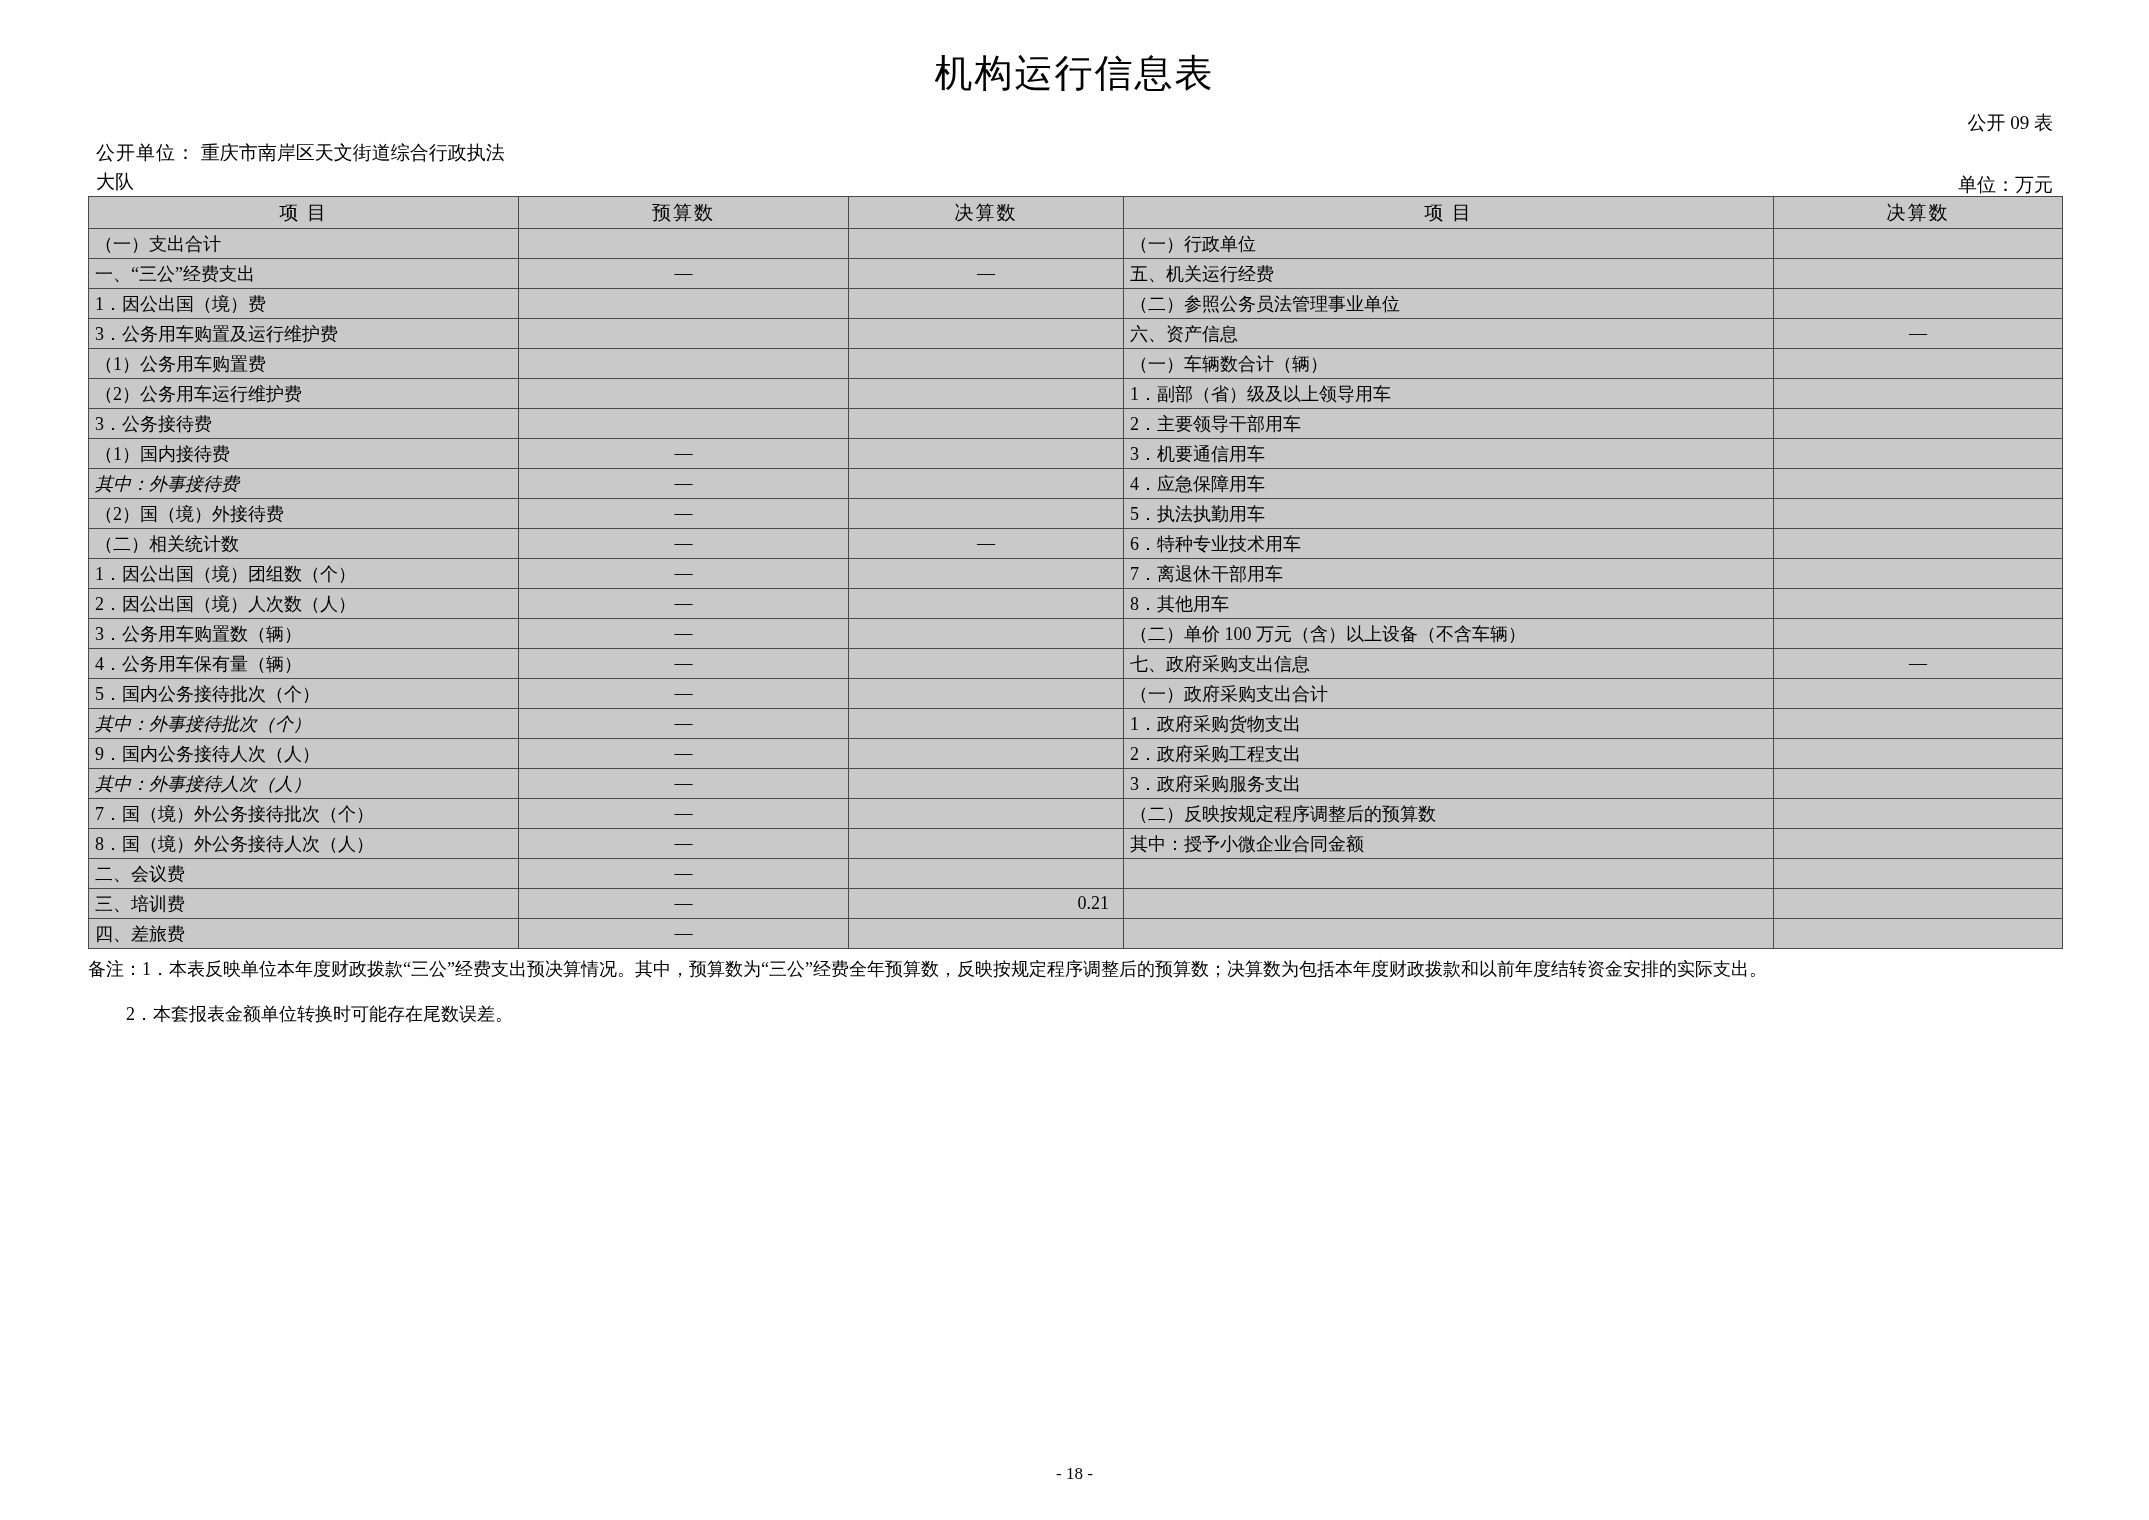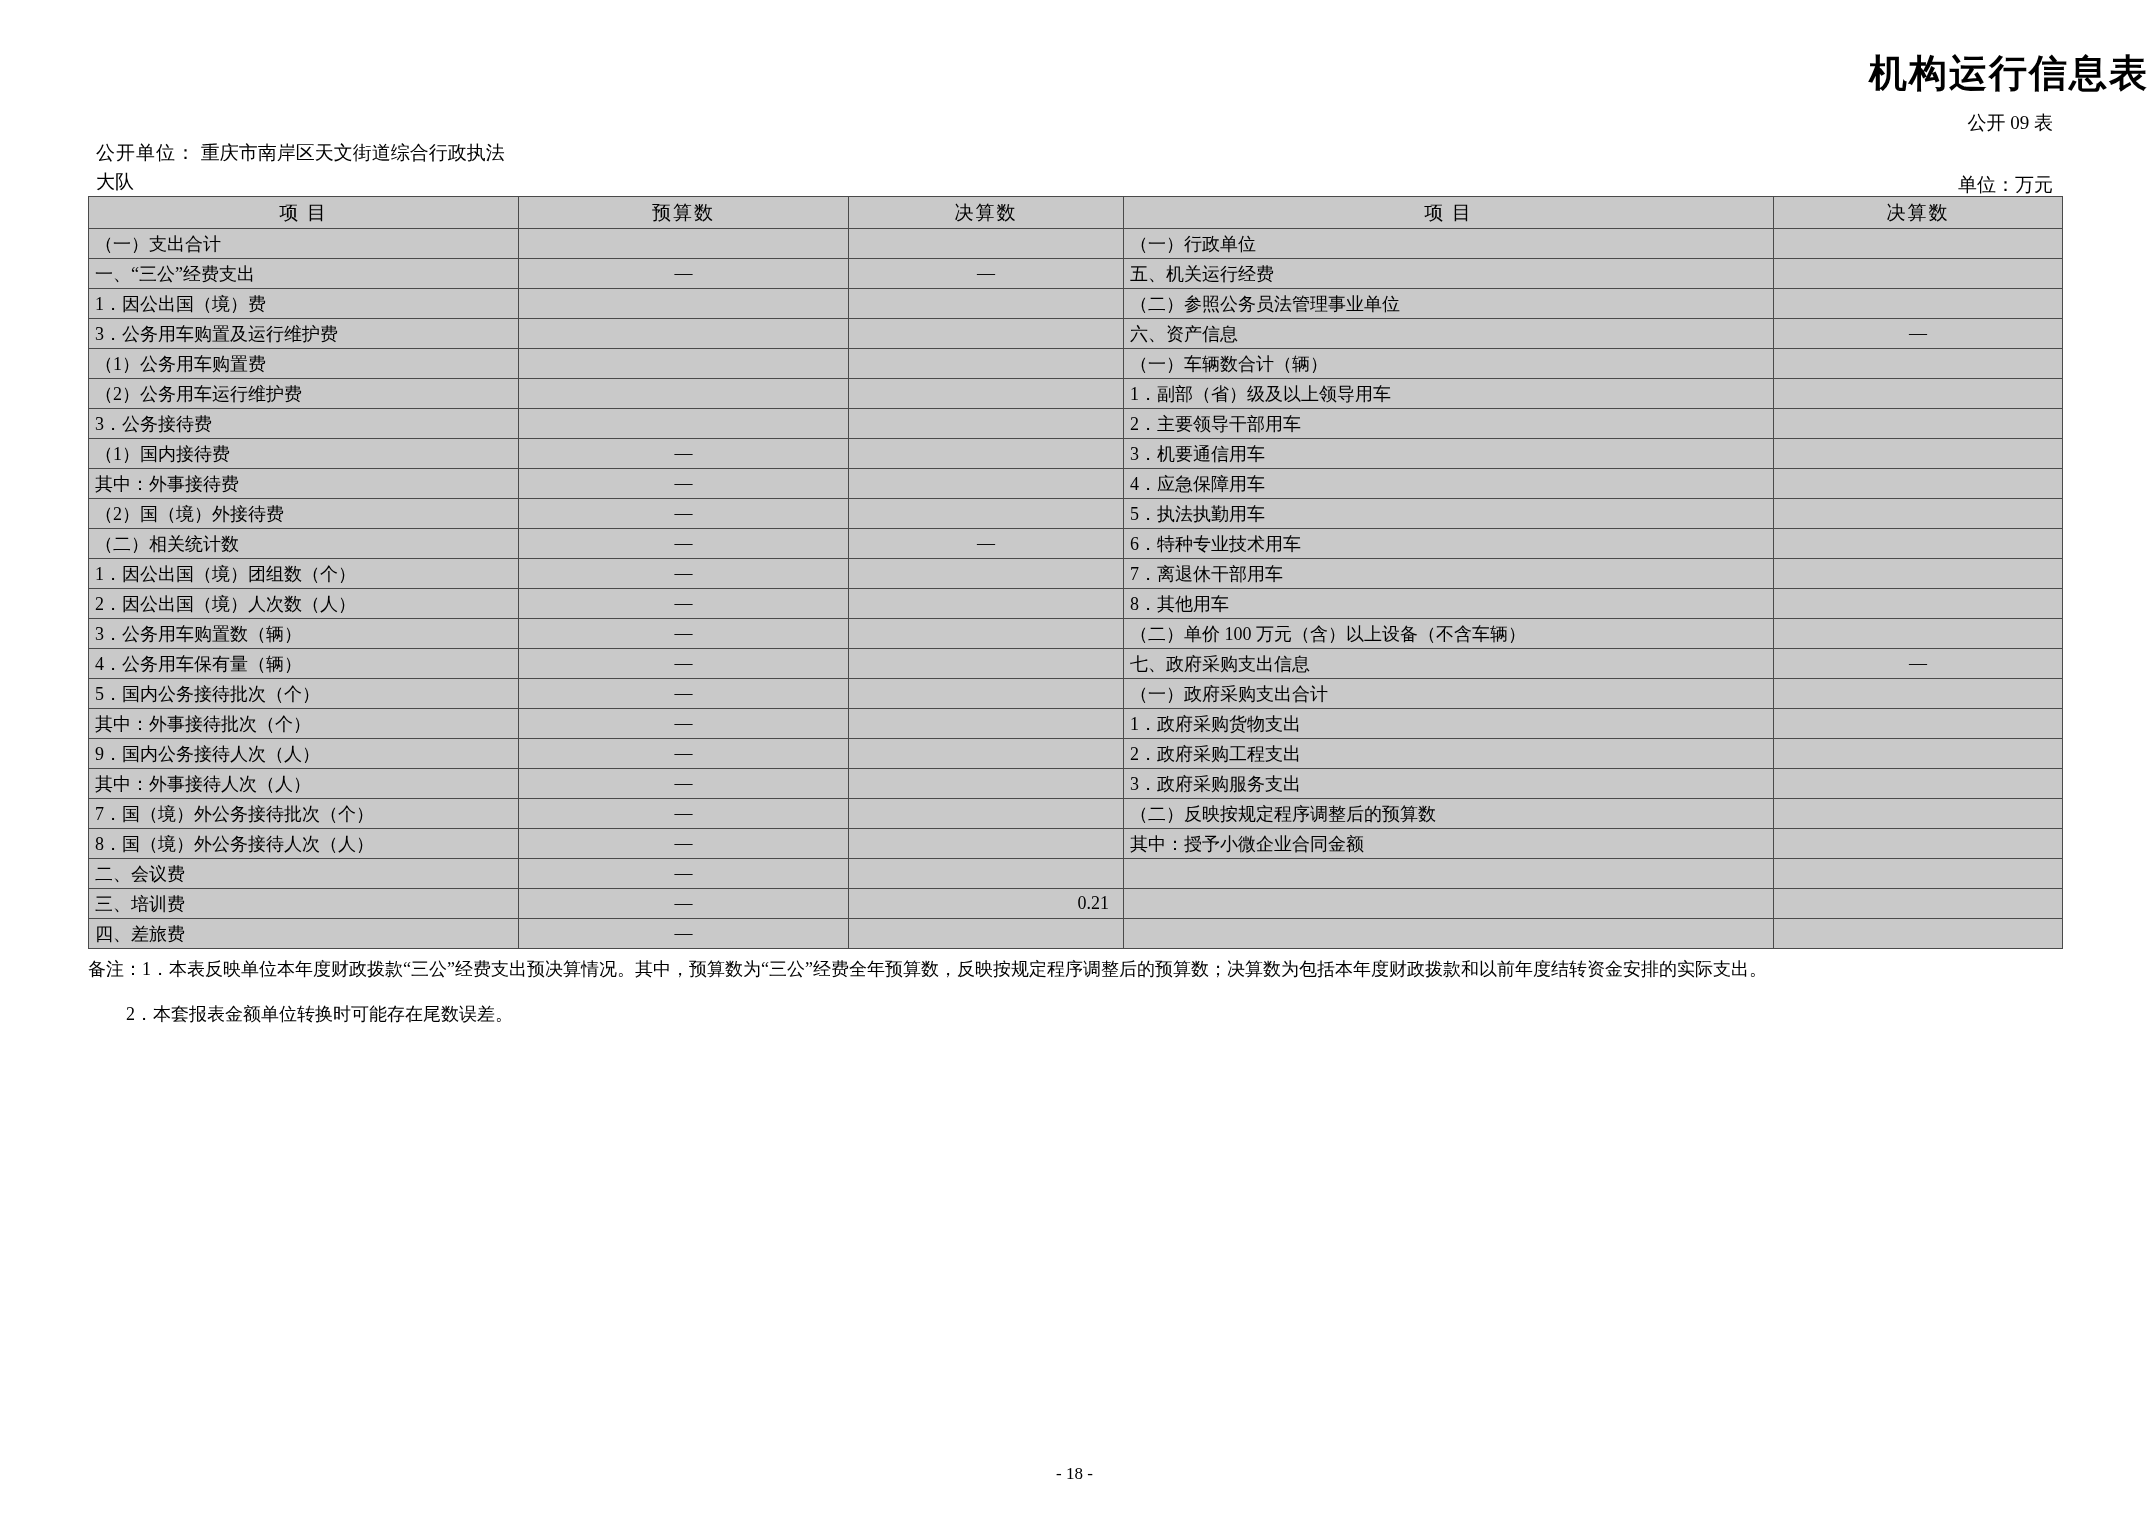--- a/index.html
+++ b/index.html
@@ -16,23 +16,23 @@
     overflow: hidden;
   }
   .page {
     position: relative;
     width: 2149px;
     height: 1520px;
     box-sizing: border-box;
     padding: 0;
   }
   .doc-title {
-    text-align: right;
+    text-align: center;
     font-size: 38px;
-    font-weight: bold;
+    font-weight: normal;
     letter-spacing: 2px;
     margin: 0;
     padding-top: 48px;
     font-family: "Liberation Serif", "DejaVu Serif", serif;
   }
   .form-code {
     position: absolute;
     right: 96px;
     top: 110px;
     font-size: 19px;
@@ -97,21 +97,21 @@
     padding-right: 14px;
   }
   .col1 { width: 430px; }
   .col2 { width: 330px; }
   .col3 { width: 275px; }
   .col4 { width: 650px; }
   .col5 { width: 289px; }
   .indent1 { padding-left: 22px; }
   .indent2 { padding-left: 38px; }
   .indent3 { padding-left: 56px; }
-  .indent4 { padding-left: 74px; }
+  .indent4 { padding-left: 74px; font-style: italic; }
   .notes {
     position: absolute;
     left: 88px;
     top: 955px;
     width: 1980px;
     font-size: 18px;
     line-height: 1.6;
   }
   .notes .n2 {
     padding-left: 38px;

